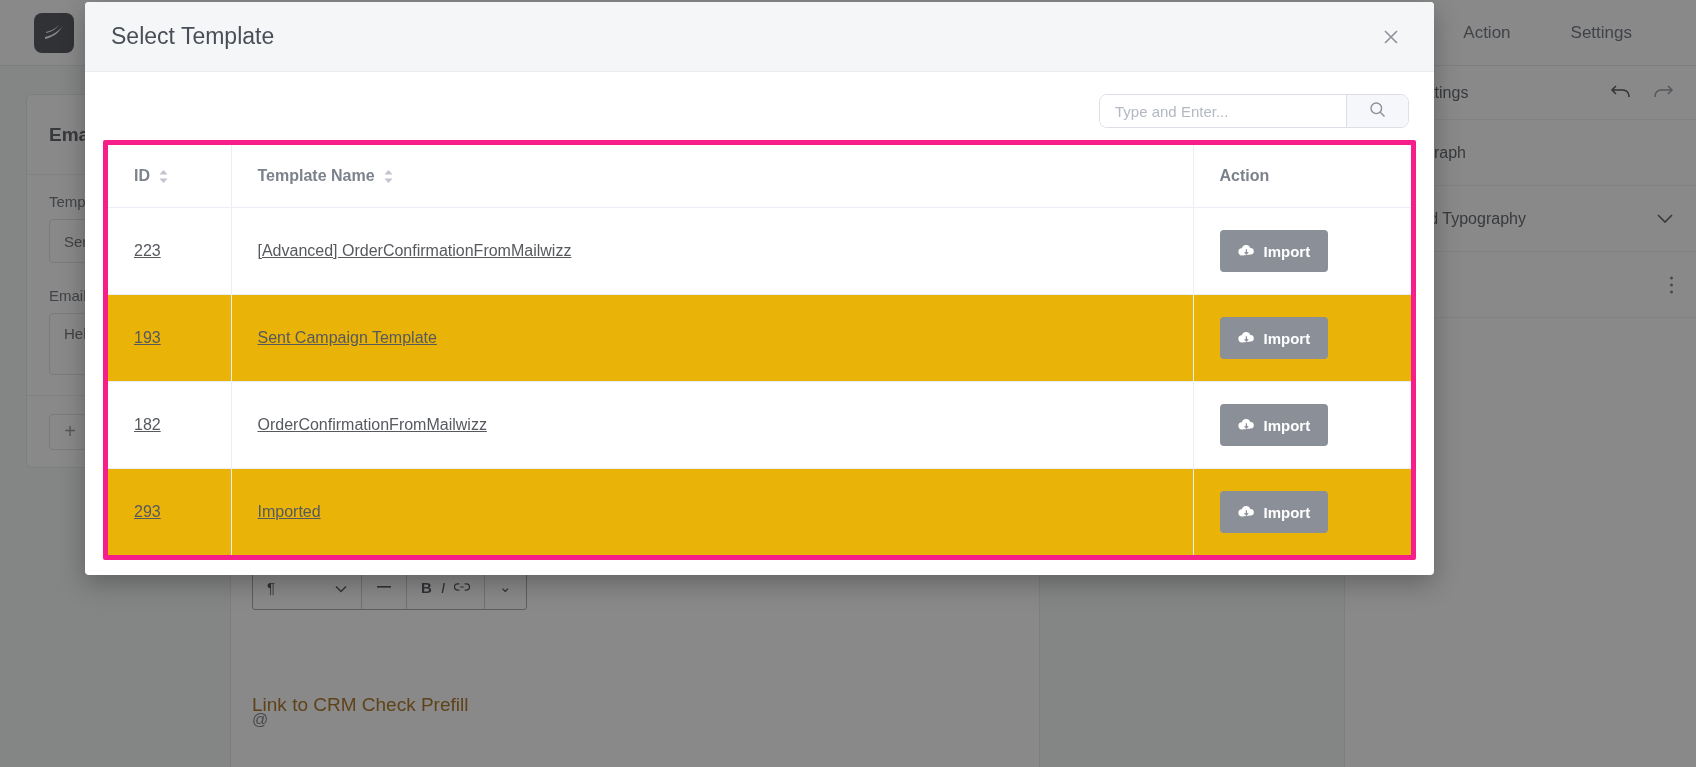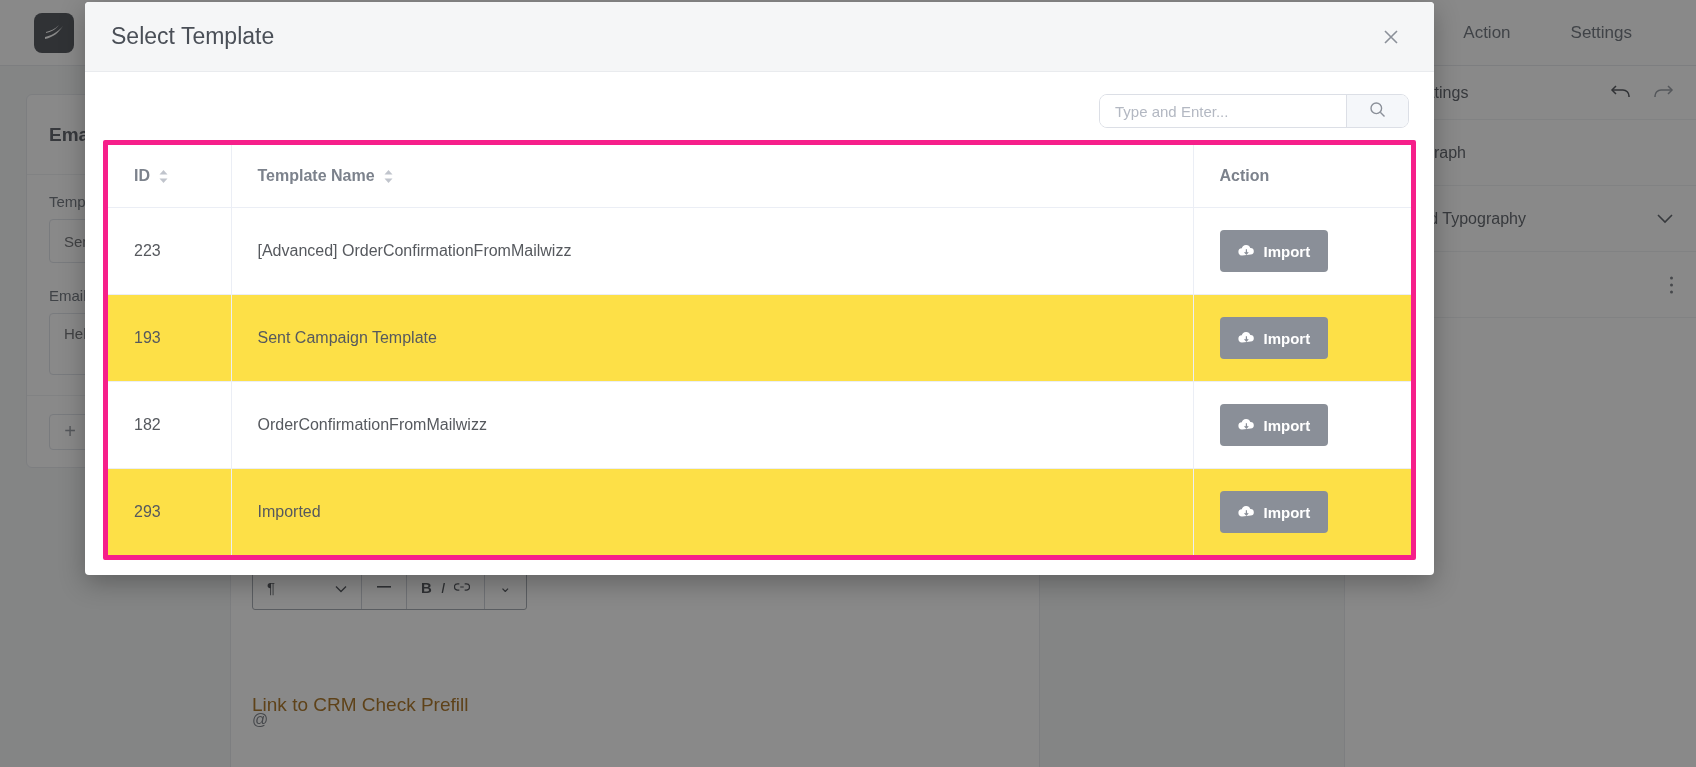--- a/index.html
+++ b/index.html
@@ -196,23 +196,23 @@
     border-radius: 2px;
   }
   table.tpl { width: 100%; border-collapse: collapse; table-layout: fixed; }
   table.tpl th {
     text-align: left; font-size: 16px; color: #7c828c; font-weight: 700;
     padding: 22px 0 22px 26px; border-bottom: 1px solid #ebeef5;
     background: #fff; vertical-align: middle;
   }
   table.tpl td {
     font-size: 16px; color: #56595e; padding: 22px 0 22px 26px;
-    border-bottom: 1px solid #ebeef5; vertical-align: middle;
-  }
-  table.tpl tr.striped td { background: #fde047; }
+    border-bottom: 1px solid #ebeef5; vertical-align: middle; text-decoration: underline;
+  }
+  table.tpl tr.striped td { background: #eab308; }
   table.tpl tr:last-child td { border-bottom: none; }
   .col-id { width: 123px; border-right: 1px solid #ebeef5; }
   .col-title { border-right: 1px solid #ebeef5; }
   .col-action { width: 218px; }
   .th-sort { display: inline-flex; align-items: center; gap: 8px; }
   .sort-arrows { display: inline-flex; flex-direction: column; gap: 2px; }
   .import-btn {
     background: #8a8f98; color: #fff; border: none; border-radius: 4px;
     font-size: 15px; font-weight: 600; padding: 0 18px; height: 42px;
     display: inline-flex; align-items: center; gap: 9px; cursor: pointer;

